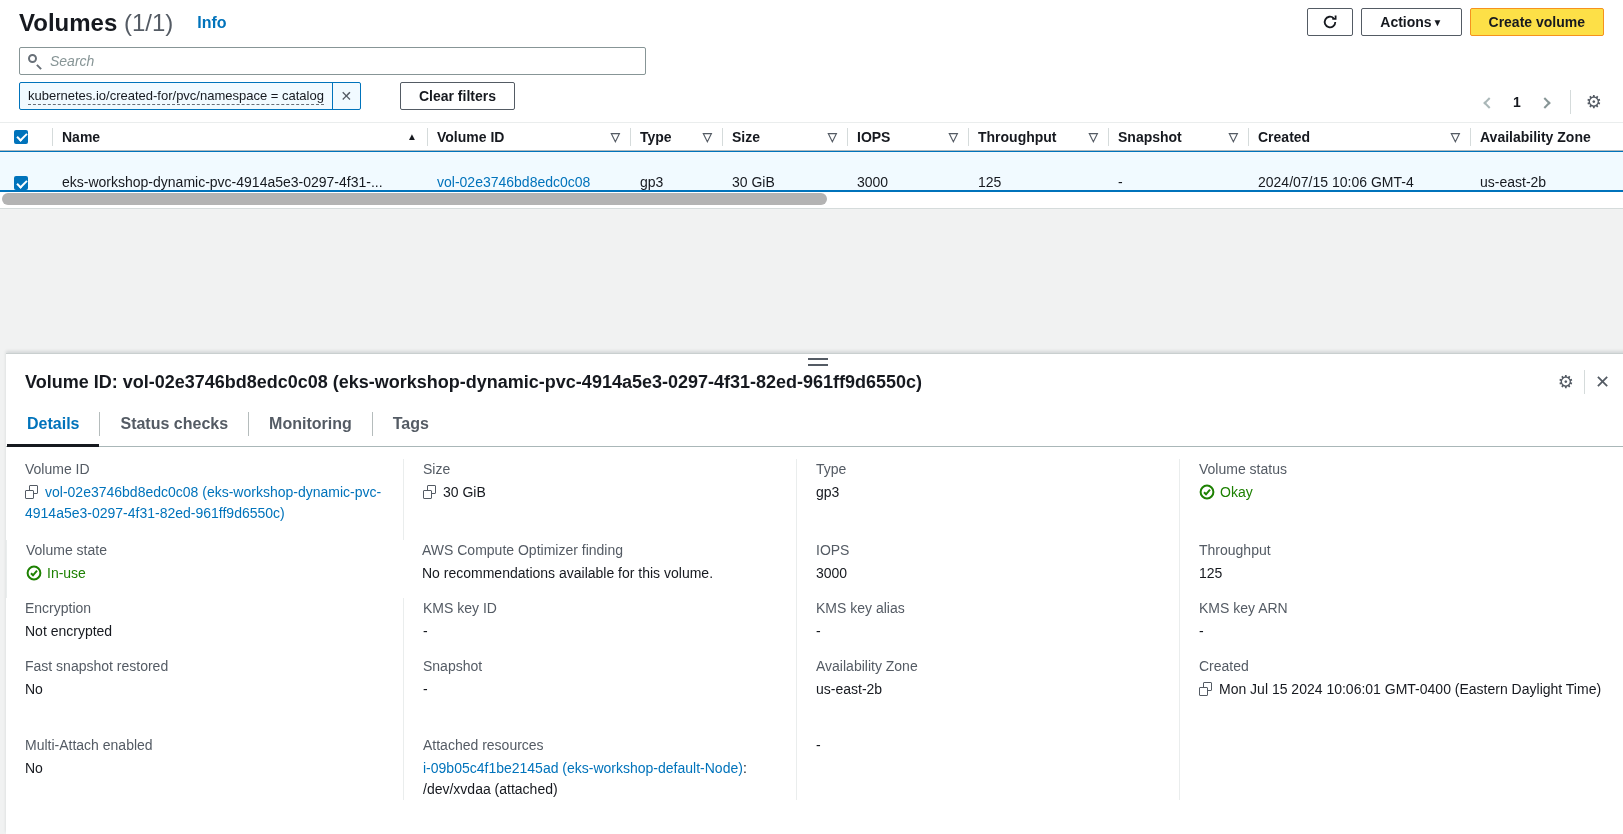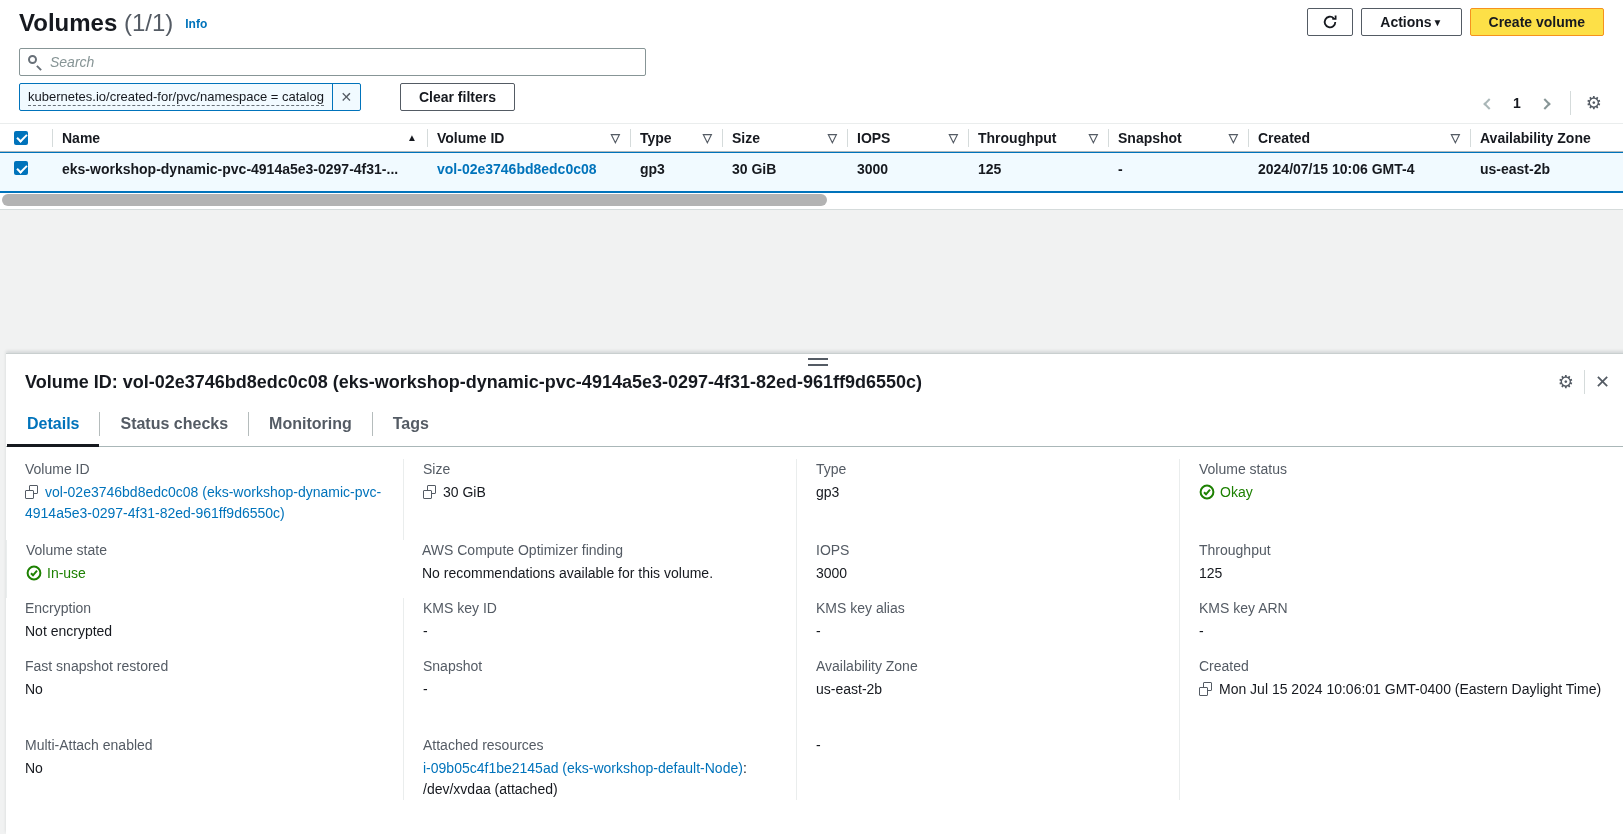--- a/index.html
+++ b/index.html
@@ -8,21 +8,21 @@
     font-family: "Liberation Sans", sans-serif;
     background:#f1f2f2; color:#16191f; font-size:14px;
     position:relative;
   }
   
   .top { background:#fff; border-bottom:1px solid #d5dbdb; }
   .toolbar { padding:8px 19px 0; }
   .header-row { display:flex; justify-content:space-between; align-items:flex-start; }
   .page-title { font-size:24px; font-weight:700; line-height:30px; }
   .page-title .count { font-weight:400; color:#545b64; }
-  .info-link { font-size:12px; font-weight:700; color:#0073bb; text-decoration:none; margin-left:12px; vertical-align:3px; cursor:pointer; }
+  .info-link { font-size:16px; font-weight:700; color:#0073bb; text-decoration:none; margin-left:24px; vertical-align:3px; cursor:pointer; }
   .header-actions { display:flex; gap:8px; }
   .btn {
     height:28px; border:1px solid #545b64; background:#fff; border-radius:2px;
     font-family:inherit; font-size:14px; font-weight:700; color:#16191f;
     padding:0 18px; cursor:pointer; display:inline-flex; align-items:center; gap:1px;
   }
   .btn.icon-only { padding:0 14px; }
   .btn.primary { background:#fde047; border-color:#f5921e; color:#16191f; }
   .caret { font-size:10px; color:#16191f; }
   .refresh-svg { display:block; }
@@ -59,21 +59,21 @@
   
   .thead, .trow { display:grid;
     grid-template-columns:52px 375px 203px 92px 125px 121px 140px 140px 222px 153px; }
   .thead { border-top:1px solid #eaeded; border-bottom:1px solid #b0b8bb; height:29px; }
   .th { position:relative; display:flex; align-items:center; padding:0 10px; font-weight:700; gap:6px; }
   .th.spread { justify-content:space-between; }
   .th:not(:first-child)::before { content:""; position:absolute; left:0; top:5px; height:18px; width:1px; background:#d5dbdb; }
   .filter-icon { color:#545b64; font-size:12px; cursor:pointer; margin-left:auto; }
   .sort-icon { color:#16191f; font-size:10px; }
   .trow { background:#f1faff; border-bottom:2px solid #0073bb; height:41px; border-top:1px solid #0073bb;}
-  .td { display:flex; align-items:flex-start; padding:8px 10px; white-space:nowrap; overflow:hidden;font-weight:bold; }
+  .td { display:flex; align-items:flex-end; padding:0 10px; white-space:nowrap; overflow:hidden; }
   .checkbox { position:relative; width:14px; height:14px; background:#0073bb; border-radius:2px; cursor:pointer; margin-left:4px; }
   .checkbox::after { content:""; position:absolute; left:4.5px; top:1.5px; width:4px; height:8px;
     border:solid #fff; border-width:0 2px 2px 0; transform:rotate(45deg); }
   a.table-link { color:#0073bb; text-decoration:none; cursor:pointer; }
 
   .hscroll { height:13px; margin:1px 0 2px; position:relative; }
   .hscroll .thumb { position:absolute; left:2px; top:0; width:825px; height:12px; background:#b3b3b3; border-radius:7px; }
 
   
   .split-panel { position:absolute; left:6px; top:353px; width:1623px; height:481px; background:#fff;

